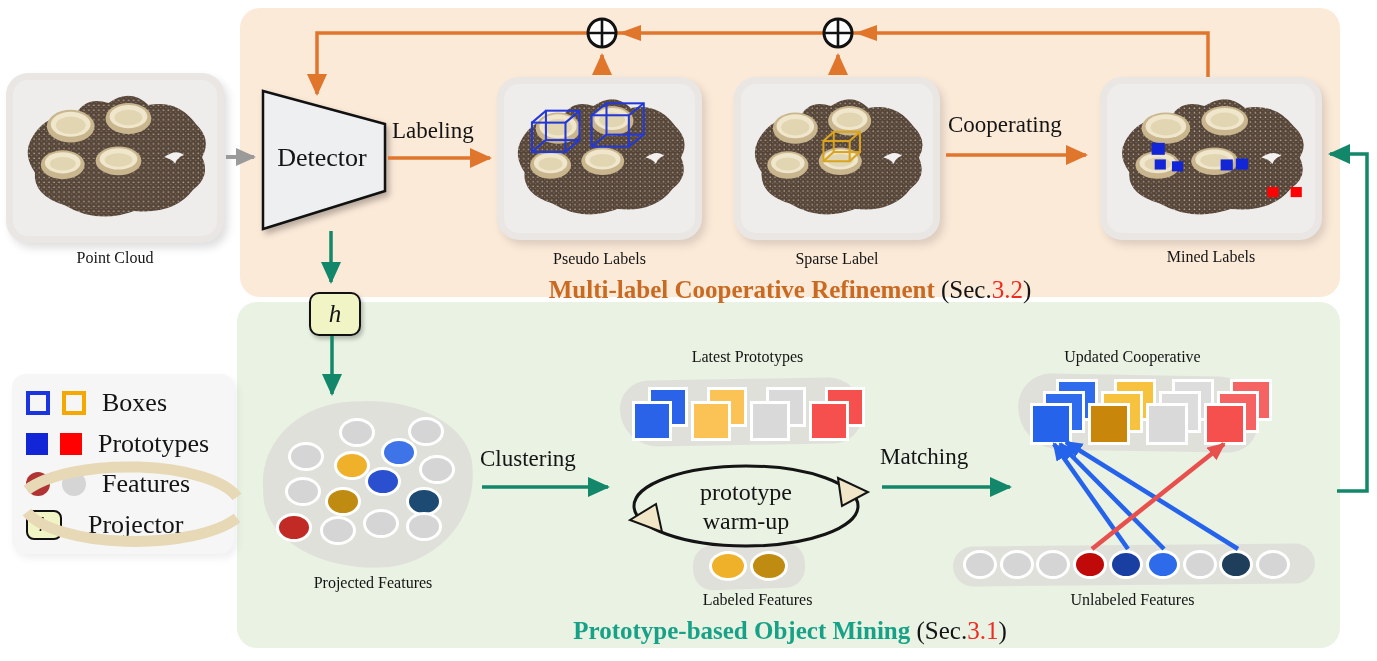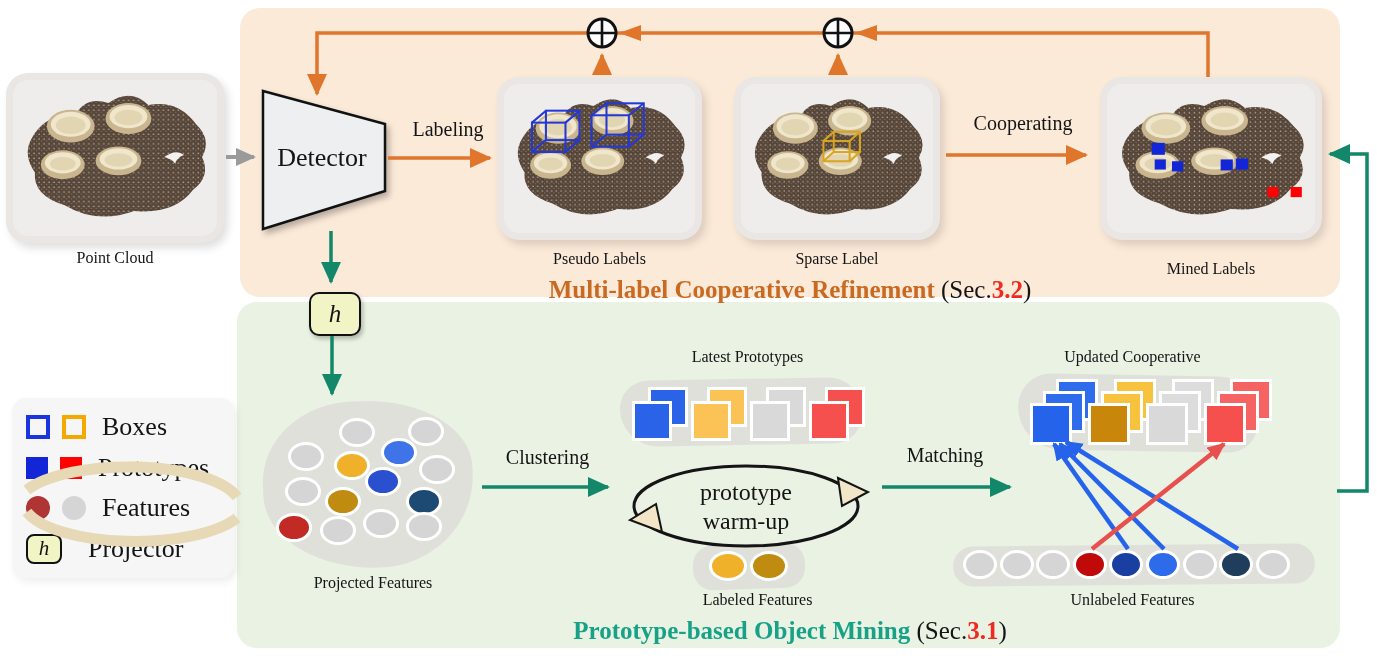--- a/index.html
+++ b/index.html
@@ -12,27 +12,27 @@
   #canvas{position:relative;width:1377px;height:661px;background:#fff;overflow:hidden;
           font-family:"Liberation Serif","DejaVu Serif",serif;color:var(--ink);}
   .panel{position:absolute;border-radius:20px;}
   #panel-refine{left:240px;top:8px;width:1100px;height:289px;background:var(--orange-panel);}
   #panel-mine{left:237px;top:302px;width:1103px;height:346px;background:var(--green-panel);}
   .pc-card{position:absolute;background:var(--card-outer);border-radius:22px;
            box-shadow:4px 5px 8px rgba(0,0,0,.13);padding:7px;box-sizing:border-box;z-index:2;}
   .pc-card .inner{width:100%;height:100%;background:var(--card-inner);border-radius:15px;overflow:hidden;}
   .pc-card svg{display:block;width:100%;height:100%;}
   .caption{position:absolute;text-align:center;font-size:16px;z-index:5;}
-  .edge-label{position:absolute;text-align:center;font-size:20px;z-index:5;}
+  .edge-label{position:absolute;text-align:left;font-size:23px;z-index:5;}
   .heading{position:absolute;text-align:center;font-size:25px;font-weight:bold;z-index:6;white-space:nowrap;}
   .heading .sec{font-weight:normal;color:var(--ink);}
-  .heading .secnum{font-weight:bold;color:var(--red-sec);}
+  .heading .secnum{font-weight:normal;color:var(--red-sec);}
   #heading-refine{color:var(--orange-heading);}
   #heading-mine{color:var(--teal-heading);}
-  #legend{position:absolute;left:12px;top:398px;width:222px;height:180px;background:#f6f6f6;
+  #legend{position:absolute;left:12px;top:374px;width:222px;height:180px;background:#f6f6f6;
           border-radius:14px;z-index:2;box-shadow:3px 4px 8px rgba(0,0,0,.07);
           display:flex;flex-direction:column;justify-content:space-evenly;padding:4px 0 4px 14px;box-sizing:border-box;}
   .legend-row{display:flex;align-items:center;gap:12px;font-size:26px;}
   .sw{flex:none;}
   .sw.outline{width:16px;height:16px;border:4.5px solid;}
   .sw.fill{width:22px;height:22px;}
   .sw.circle{width:24px;height:24px;border-radius:50%;}
   .legend-hbox,.h-node{background:#f1f5c5;border:2.5px solid #111;border-radius:8px;
           display:flex;align-items:center;justify-content:center;font-style:italic;}
   .legend-hbox{width:32px;height:26px;font-size:21px;}
@@ -220,21 +220,21 @@
           <rect x="127" y="81" width="12" height="12" fill="#1226d8"></rect>
           <rect x="158" y="112" width="11" height="11" fill="#fe0100"></rect>
           <rect x="181" y="112" width="11" height="11" fill="#fe0100"></rect>
         </svg>
       </div>
     </div>
 
   <div class="caption" style="left:6px;top:249px;width:218px">Point Cloud</div>
   <div class="caption" style="left:497px;top:250px;width:205px">Pseudo Labels</div>
   <div class="caption" style="left:734px;top:250px;width:206px">Sparse Label</div>
-  <div class="caption" style="left:1100px;top:260px;width:222px">Mined Labels</div>
+  <div class="caption" style="left:1100px;top:248px;width:222px">Mined Labels</div>
   <div class="caption" style="left:640px;top:348px;width:215px">Latest Prototypes</div>
   <div class="caption" style="left:268px;top:574px;width:210px">Projected Features</div>
   <div class="caption" style="left:670px;top:591px;width:175px">Labeled Features</div>
   <div class="caption" style="left:1025px;top:348px;width:215px">Updated Cooperative</div>
   <div class="caption" style="left:1030px;top:591px;width:205px">Unlabeled Features</div>
 
   <div class="edge-label" style="left:392px;top:118px;width:112px">Labeling</div>
   <div class="edge-label" style="left:480px;top:446px;width:135px">Clustering</div>
   <div class="edge-label" style="left:948px;top:112px;width:150px">Cooperating</div>
   <div class="edge-label" style="left:880px;top:444px;width:130px">Matching</div>

